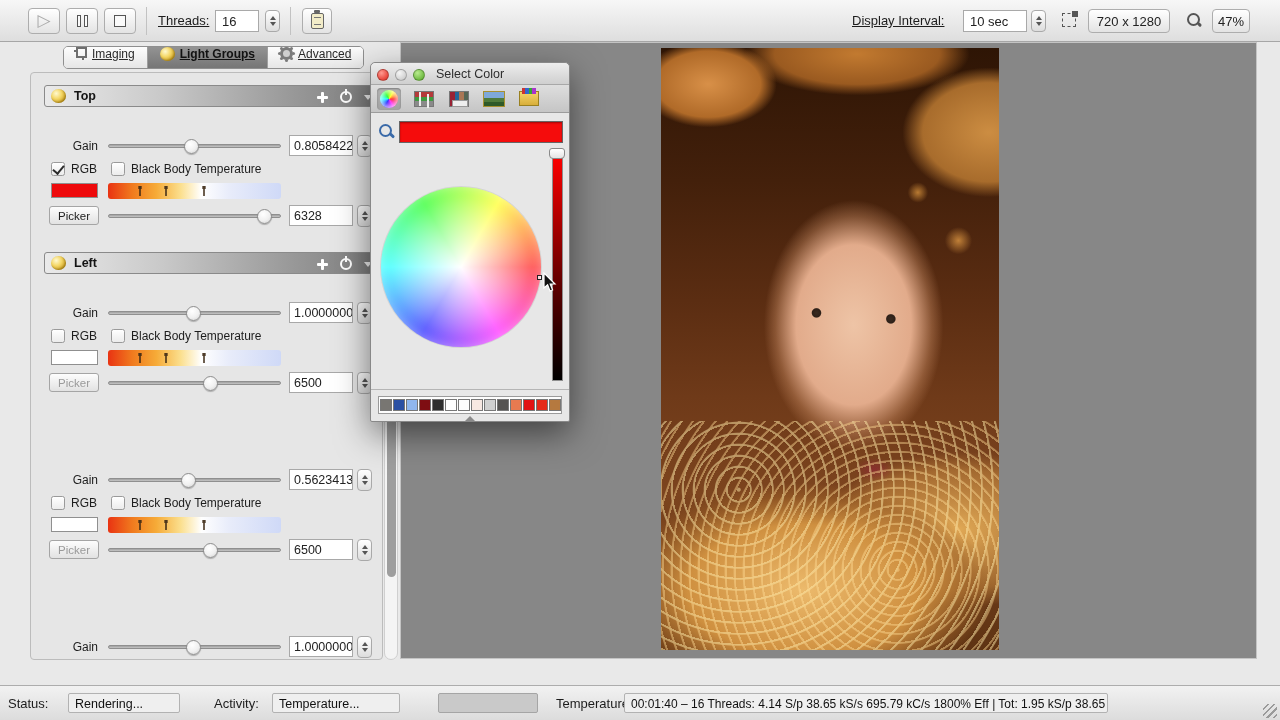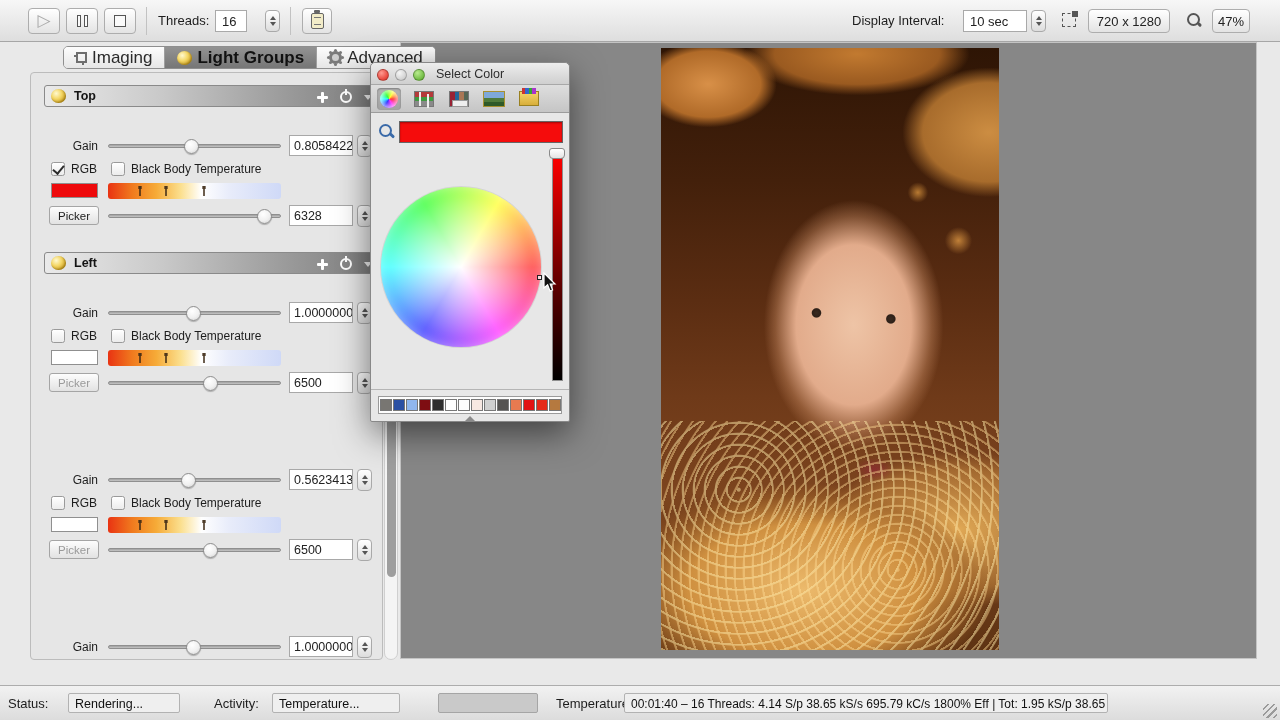--- a/index.html
+++ b/index.html
@@ -13,39 +13,39 @@
     background:linear-gradient(#ffffff,#e3e3e3); display:flex; align-items:center; justify-content:center; }
   .tb-sep { position:absolute; top:7px; width:1px; height:28px; background:#c2c2c2; }
   .play-glyph { font-size:17px; color:#a9a9a9; line-height:1; margin-top:-2px; }
   .pause-glyph { display:flex; gap:3px; }
   .pause-glyph i { display:block; width:4px; height:12px; border:1.5px solid #555; background:#fafafa; }
   .stop-glyph { width:12px; height:12px; border:1.5px solid #555; background:#fafafa; }
   .copy-glyph { position:relative; width:13px; height:16px; border:1.5px solid #666; border-radius:2px; background:#f2ecc8; }
   .copy-glyph:before { content:""; position:absolute; left:2px; top:-4px; width:6px; height:3px; background:#666; border-radius:1px; }
   .copy-glyph:after { content:""; position:absolute; left:2px; top:3px; width:7px; height:6px;
     border-top:1.5px solid #777; border-bottom:1.5px solid #777; }
-  .tb-label { position:absolute; top:13px; font-size:13px; color:#1d1d1d; }
+  .tb-label { position:absolute; top:13px; font-size:13px; color:#1d1d1d;text-decoration:underline; }
   .tb-field { position:absolute; top:10px; height:22px; background:#fff; border:1px solid #a9a9a9;
     font-size:13px; padding:3px 0 0 6px; }
   .stepper { position:absolute; top:10px; width:15px; height:22px; border:1px solid #a9a9a9; border-radius:4px;
     background:linear-gradient(#fff,#ddd); }
   .stepper i { position:absolute; left:50%; width:0; height:0; transform:translateX(-50%); }
   .stepper .su { top:5px; border-left:3.5px solid transparent; border-right:3.5px solid transparent; border-bottom:4px solid #555; }
   .stepper .sd { bottom:5px; border-left:3.5px solid transparent; border-right:3.5px solid transparent; border-top:4px solid #555; }
   .resize-glyph { width:14px; height:14px; border:1px dashed #555; position:relative; }
   .resize-glyph:after { content:""; position:absolute; right:-3px; top:-3px; width:6px; height:6px; background:#555; }
   .loupe { position:relative; width:16px; height:16px; }
   .loupe:before { content:""; position:absolute; left:1px; top:1px; width:9px; height:9px; border:2px solid #555; border-radius:50%; }
   .loupe:after { content:""; position:absolute; left:11px; top:11px; width:5px; height:2.5px; background:#555; transform:rotate(45deg); border-radius:2px; }
 
   
   .tabbar { position:absolute; left:63px; top:46px; height:23px; display:flex; border:1px solid #8f8f8f;
     border-radius:5px; overflow:hidden; z-index:3; background:#eee; }
-  .tab { display:flex; align-items:center; gap:5px; padding:0 12px; font-size:17px; color:#2a2a2a;
-    background:linear-gradient(#fdfdfd,#e6e6e6); border-right:1px solid #9f9f9f; }
+  .tab { display:flex; gap:5px; padding:0 12px; font-size:12px; color:#2a2a2a;
+    background:linear-gradient(#fdfdfd,#e6e6e6); border-right:1px solid #9f9f9f;text-decoration:underline; }
   .tab:last-child { border-right:none; }
   .tab.active { background:linear-gradient(#939393,#767676); color:#111; font-weight:bold; }
   .crop-ic { width:11px; height:11px; border:2px solid #6e6e6e; position:relative; }
   .crop-ic:before { content:""; position:absolute; left:-4px; top:1px; width:3px; height:2px; background:#6e6e6e; }
   .crop-ic:after  { content:""; position:absolute; right:1px; bottom:-4px; width:2px; height:3px; background:#6e6e6e; }
   .bulb { width:15px; height:14px; border-radius:50%;
     background:radial-gradient(circle at 35% 32%, #fff9d0 0%, #f4d766 40%, #d1a82e 72%, #9c7a14 100%);
     box-shadow:inset -1px -1px 2px rgba(120,90,0,.55); }
   .gear { width:13px; height:13px; border-radius:50%; border:3px solid #7b7b7b; background:#cfcfcf;
     box-shadow:0 -7px 0 -5px #7b7b7b,0 7px 0 -5px #7b7b7b,7px 0 0 -5px #7b7b7b,-7px 0 0 -5px #7b7b7b,
@@ -184,21 +184,21 @@
       <span class="pause-glyph">
         <i></i>
         <i></i>
       </span>
     </div>
   <div class="tb-btn" style="left:104px;width:32px">
       <span class="stop-glyph"></span>
     </div>
   <div class="tb-sep" style="left:146px"></div>
   <span class="tb-label" style="left:158px">Threads:</span>
-  <div class="tb-field" style="left:215px;width:32px">16</div>
+  <div class="tb-field" style="left:215px;width:44px">16</div>
   <div class="stepper" style="left:265px">
       <i class="su"></i>
       <i class="sd"></i>
     </div>
   <div class="tb-sep" style="left:290px"></div>
   <div class="tb-btn" style="left:302px;width:30px">
       <span class="copy-glyph"></span>
     </div>
 
   <span class="tb-label" style="left:852px">Display Interval:</span>

